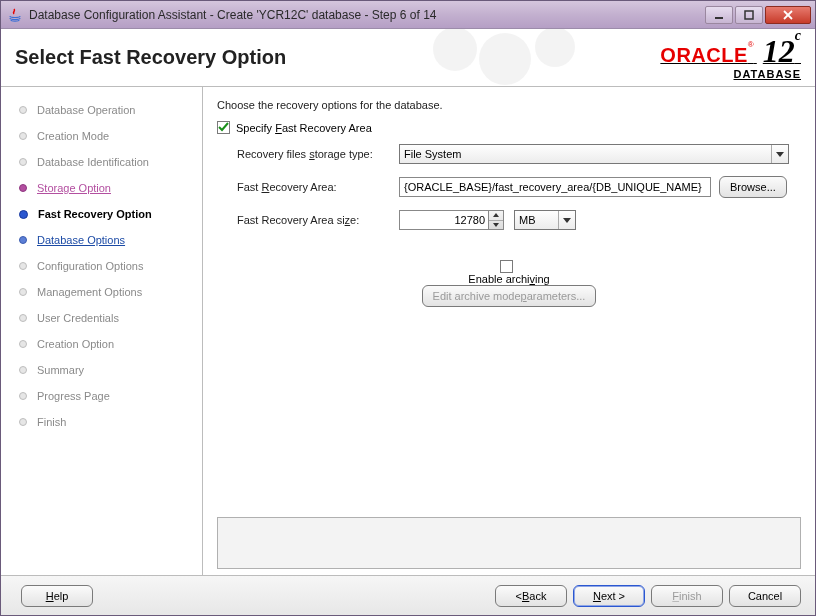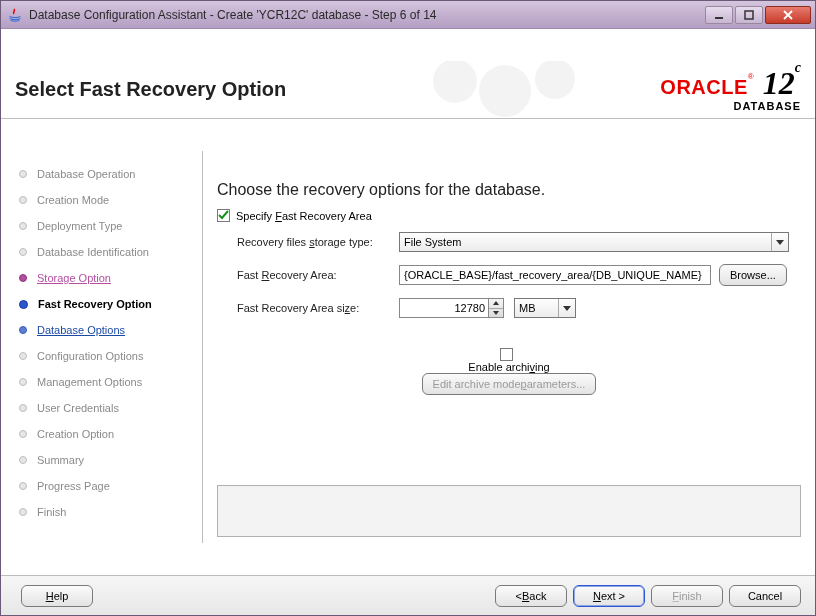--- a/index.html
+++ b/index.html
@@ -7,21 +7,21 @@
     margin: 0; padding: 0;
     font-family: Tahoma, "Segoe UI", sans-serif;
     font-size: 11px;
     background: #d8c7dc;
     width: 816px; height: 616px;
     overflow: hidden;
   }
   .window {
     width: 816px; height: 616px;
     display: flex; flex-direction: column;
-    border: 1px solid #6a5a7a; background:#fff;gap:32px;
+    border: 1px solid #6a5a7a; background:#fff;
   }
   .titlebar {
     height: 28px;
     background: linear-gradient(to bottom, #d5c6dd 0%, #c3b0cf 50%, #b59fc5 100%);
     display: flex; align-items: center;
     padding: 0 4px 0 6px;
     border-bottom: 1px solid #9c8caa;
   }
   .javaicon {
     width: 16px; height: 16px;
@@ -45,21 +45,21 @@
   .header-banner {
     height: 58px;
     border-bottom: 1px solid #bcbcbc;
     background: #fff;
     display:flex; align-items:center;
     padding: 0 14px;
     position: relative;
     overflow:hidden;
   }
   .header-title { font-size: 20px; font-weight:bold; color:#222; }
-  .oracle-logo { position:absolute; right:14px; top:6px; text-align:right; line-height:1; color:#000; }
+  .oracle-logo { position:absolute; right:14px; top:6px; text-align:right; line-height:1; color:#000;text-decoration:underline; }
   .oracle-red { color:#e60000; font-weight:bold; font-size:20px; letter-spacing:0.5px; font-family: Arial, sans-serif;}
   .oracle-db { font-size:11px; font-weight:bold; letter-spacing:1px; margin-top:2px; display:block;}
   .oracle-12c { font-size:32px; font-weight:bold; font-style:italic; font-family: Georgia, serif; margin-left:6px; }
   .oracle-12c sup { font-size:14px; position:relative; top:-10px;}
   .gears {
     position:absolute; right:200px; top:-10px; opacity:0.18;
   }
 
   .body-row { flex:1; display:flex; min-height:0; }
   .sidebar {
@@ -79,21 +79,21 @@
   .step.visited .bullet { background:#b34fa0; border-color:#8e3680; }
   .step.visited .lbl { color:#b34fa0; text-decoration:underline; }
   .step.current { font-weight:bold; color:#000; }
   .step.current .bullet { background:#2b57d0; border-color:#17379c; width:9px; height:9px; }
   .step.current .lbl { color:#000; text-decoration:none; }
 
   .content {
     flex:1; padding: 10px 14px 6px 14px;
     display:flex; flex-direction:column;
   }
-  .instruction { margin: 20px 0 10px 0; color:#222; font-size:16px;}
+  .instruction { margin: 2px 0 10px 0; color:#222; font-size:11px;}
   .chk-row { display:flex; align-items:center; margin-bottom:10px;}
   .chk {
     width:13px; height:13px; border:1px solid #7a7a7a; background:#fff;
     margin-right:6px; display:flex; align-items:center; justify-content:center;
   }
   .chk.checked svg { width:11px; height:11px; }
   .form-grid { margin-left: 20px; }
   .form-row { display:flex; align-items:center; margin-bottom:12px; }
   .form-label { width: 162px; color:#222; }
   .underline-m { text-decoration: underline; }
@@ -197,24 +197,20 @@
   <div class="body-row">
 
     <div class="sidebar" id="sidebar">
         <div class="step">
           <span class="bullet"></span>
           <span class="lbl">Database Operation</span>
         </div>
         <div class="step">
           <span class="bullet"></span>
           <span class="lbl">Creation Mode</span>
-        </div>
-        <div class="step">
-          <span class="bullet"></span>
-          <span class="lbl">Deployment Type</span>
         </div>
         <div class="step">
           <span class="bullet"></span>
           <span class="lbl">Database Identification</span>
         </div>
         <div class="step visited">
           <span class="bullet"></span>
           <span class="lbl">Storage Option</span>
         </div>
         <div class="step current">

